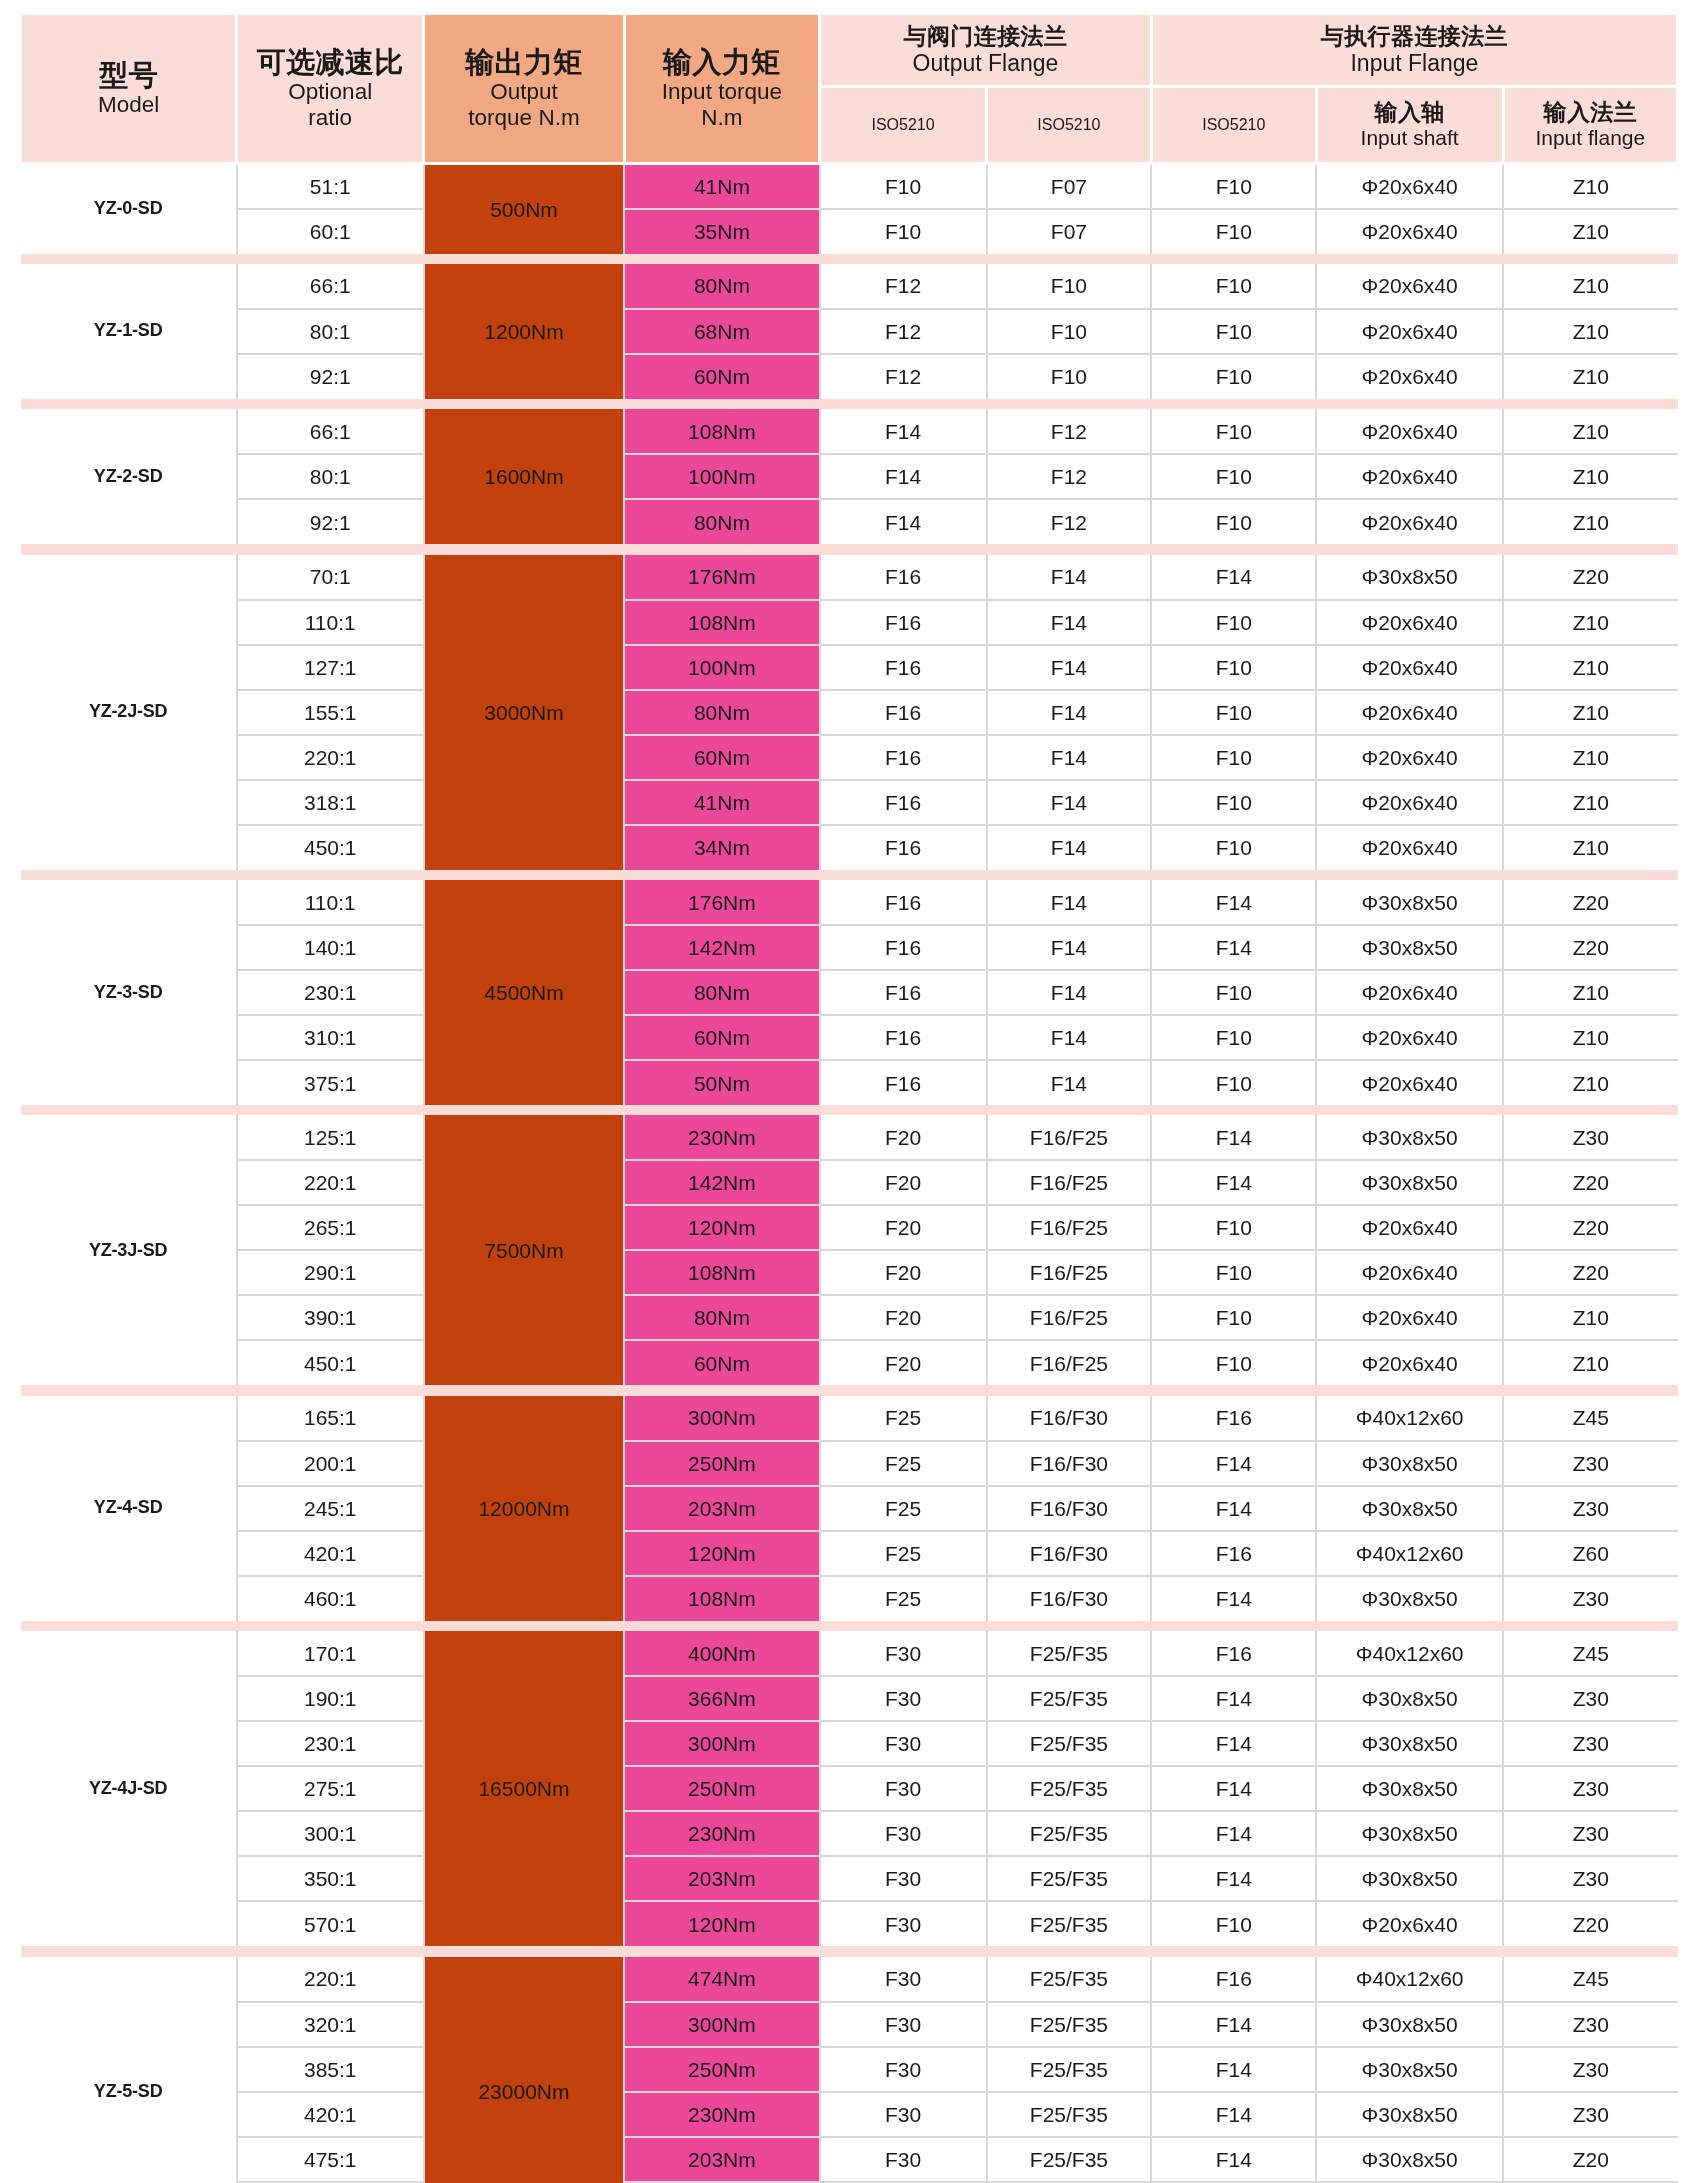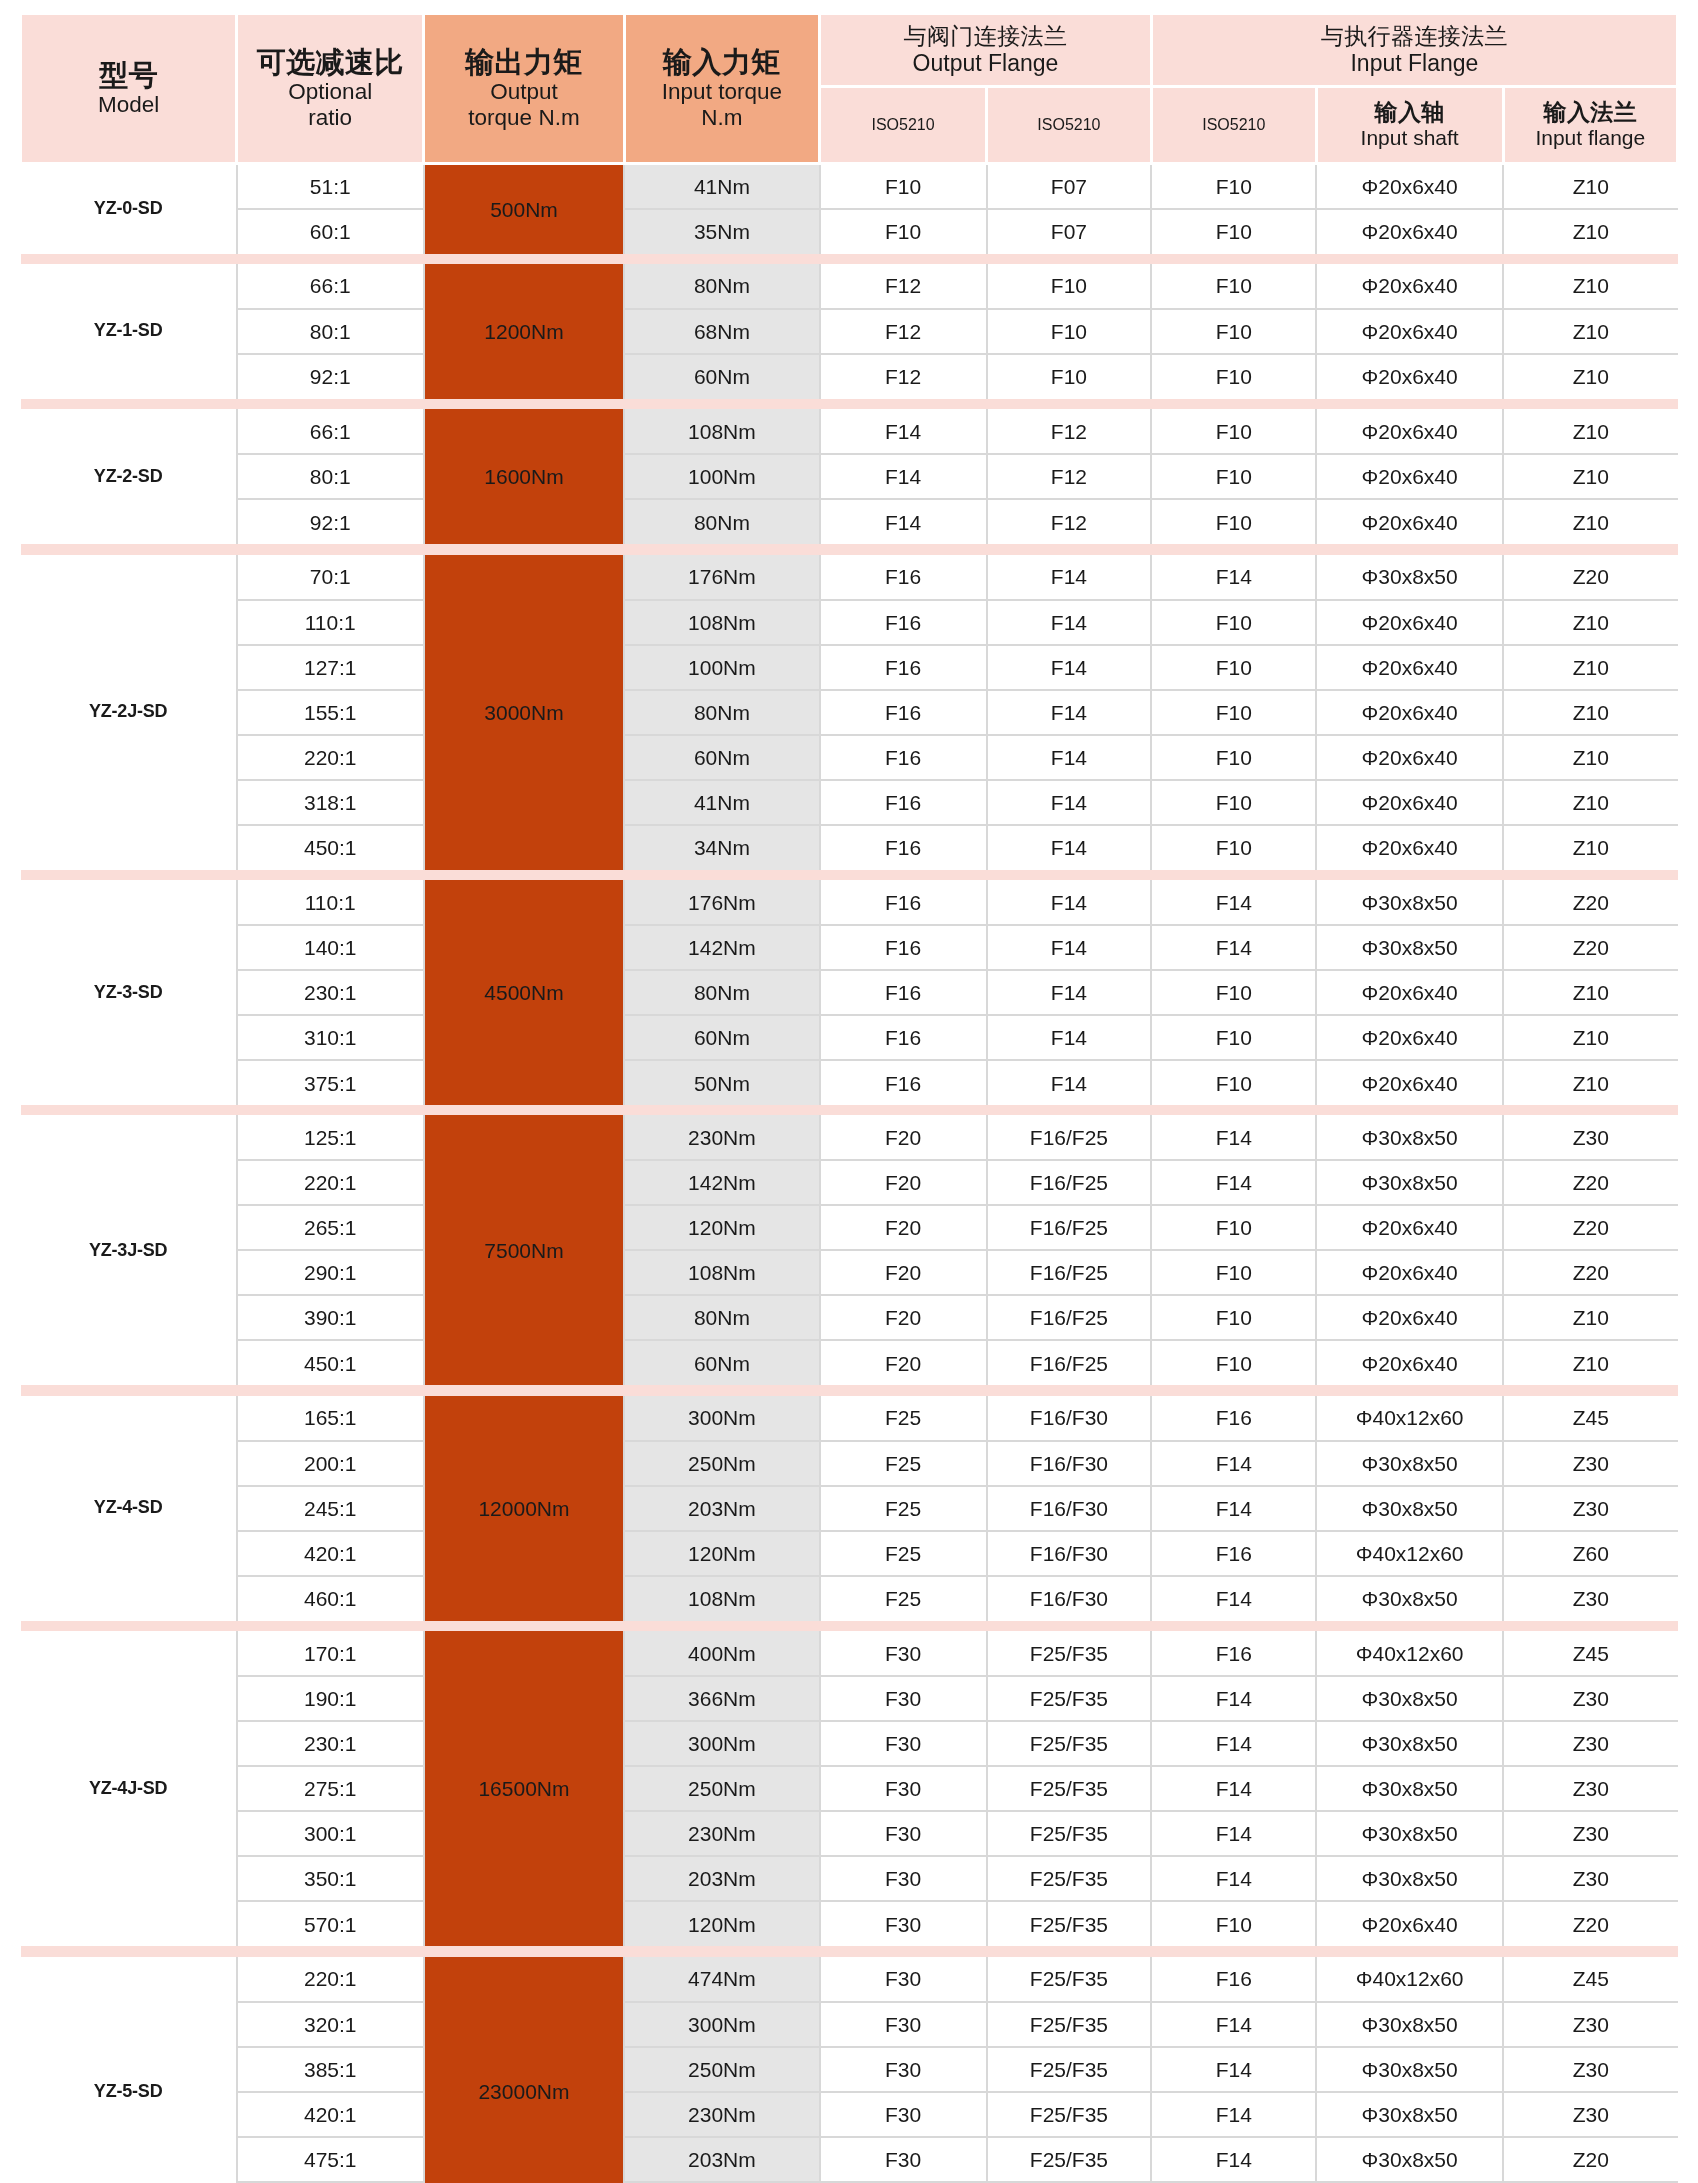--- a/index.html
+++ b/index.html
@@ -38,21 +38,21 @@
     display: block;
     font-size: 29px;
     font-weight: bold;
     letter-spacing: 0.4px;
   }
   thead th .en {
     display: block;
     font-size: 22.5px;
     font-weight: normal;
   }
-  thead th.grp .cn { font-size: 23px; font-weight: normal; }
+  thead th.grp .cn { font-size: 23px; font-weight: bold; }
   thead th.grp .en { font-size: 23px; }
   thead th.iso .en { font-size: 16px; }
   thead th.sub .cn { font-size: 23px; }
   thead th.sub .en { font-size: 21px; }
   thead th.tall { height: 149px; }
   thead th.lower { height: 77px; }
   
   tbody td {
     text-align: center;
     vertical-align: middle;
@@ -69,21 +69,21 @@
     font-size: 18px;
     font-weight: bold;
     border-left: none;
     border-bottom: none;
     letter-spacing: -0.2px;
   }
   tbody td.outtorque {
     background: #c2410c;
     border-bottom: none;
   }
-  tbody td.intorque { background: #e5e5e5; }
+  tbody td.intorque { background: #ec4899; }
   tbody td.ratio { }
   tbody tr.grpend td { border-bottom: none; }
   tbody tr.sep td {
     height: 10.4px;
     min-height: 10.4px;
     padding: 0;
     background: #FADDD8;
     border: none;
     font-size: 0;
     line-height: 0;

